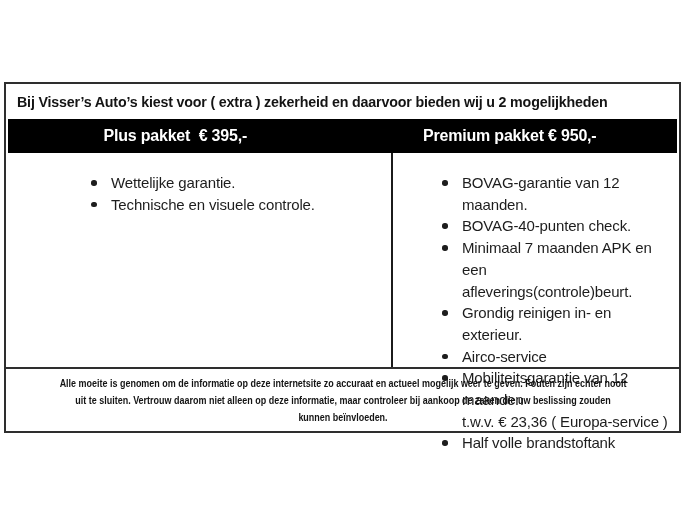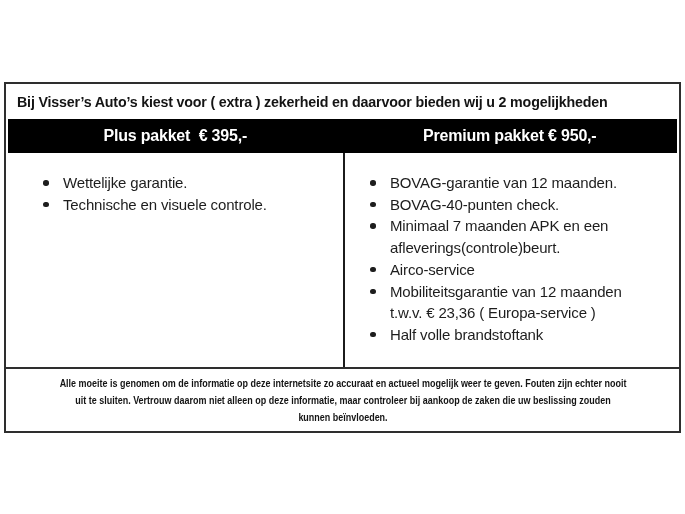--- a/index.html
+++ b/index.html
@@ -64,34 +64,35 @@
     font-weight: bold;
     font-size: 16px;
     letter-spacing: -0.2px;
     white-space: pre;
   }
   
   .body-row {
     flex: 1 1 auto;
     display: flex;
     min-height: 0;
+    margin-left: 48px;
   }
   .col {
     margin: 0;
     list-style: none;
     box-sizing: border-box;
     padding: 19px 8px 0 34px;
   }
   .col-left {
     flex: 0 0 339px;
     border-right: 2px solid #1b1b1b;
   }
   .col-right {
     flex: 1 1 auto;
-    padding-left: 22px;
+    padding-left: 46px;
   }
   .col li {
     position: relative;
     padding-left: 23px;
     font-size: 15px;
     line-height: 21.7px;
     color: #1d1d1d;
     letter-spacing: -0.15px;
     white-space: pre-line;
   }
@@ -148,20 +149,21 @@
 
       <li class="item">Wettelijke garantie.</li>
           <li class="item">Technische en visuele controle.</li>
         </ul>
       <ul class="col col-right">
 
       <li class="item">BOVAG-garantie van 12 maanden.</li>
           <li class="item">BOVAG-40-punten check.</li>
           <li class="item">Minimaal 7 maanden APK en een
 afleverings(controle)beurt.</li>
+          <li class="item">Grondig reinigen in- en exterieur.</li>
           <li class="item">Airco-service</li>
           <li class="item">Mobiliteitsgarantie van 12 maanden
 t.w.v. € 23,36 ( Europa-service )</li>
           <li class="item">Half volle brandstoftank</li>
         </ul>
     </div>
 
     <div class="footer-row">
       <span class="disclaimer-text">Alle moeite is genomen om de informatie op deze internetsite zo accuraat en actueel mogelijk weer te geven. Fouten zijn echter nooit
 uit te sluiten. Vertrouw daarom niet alleen op deze informatie, maar controleer bij aankoop de zaken die uw beslissing zouden

